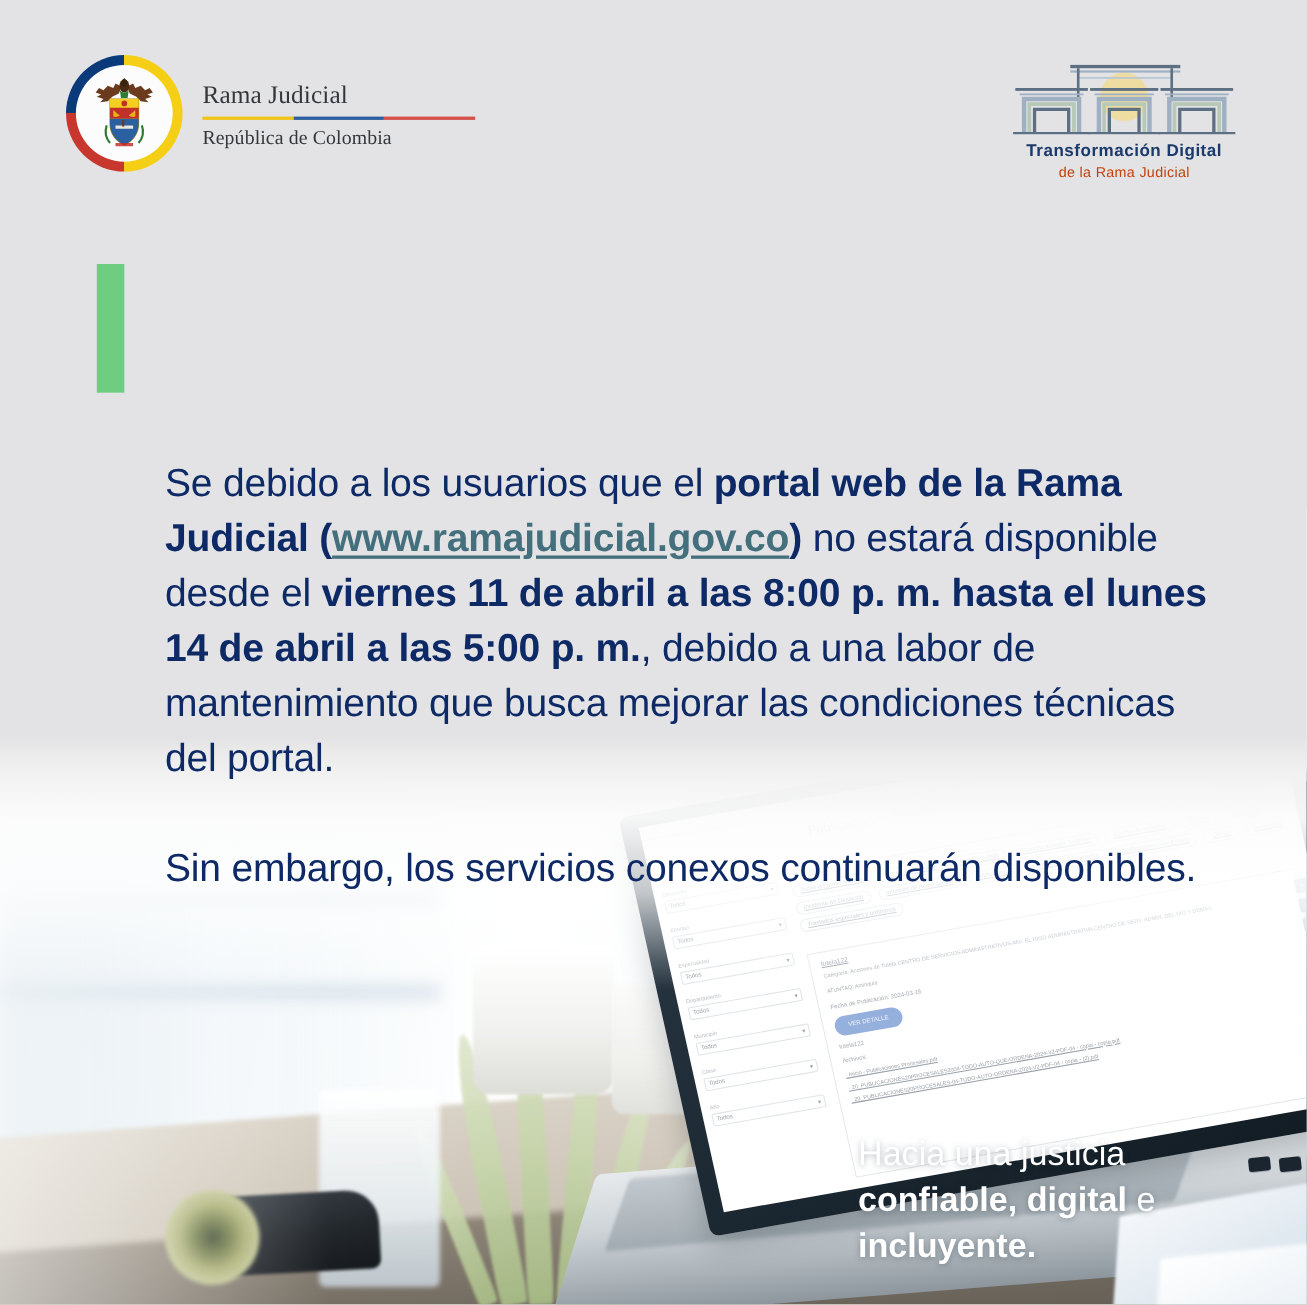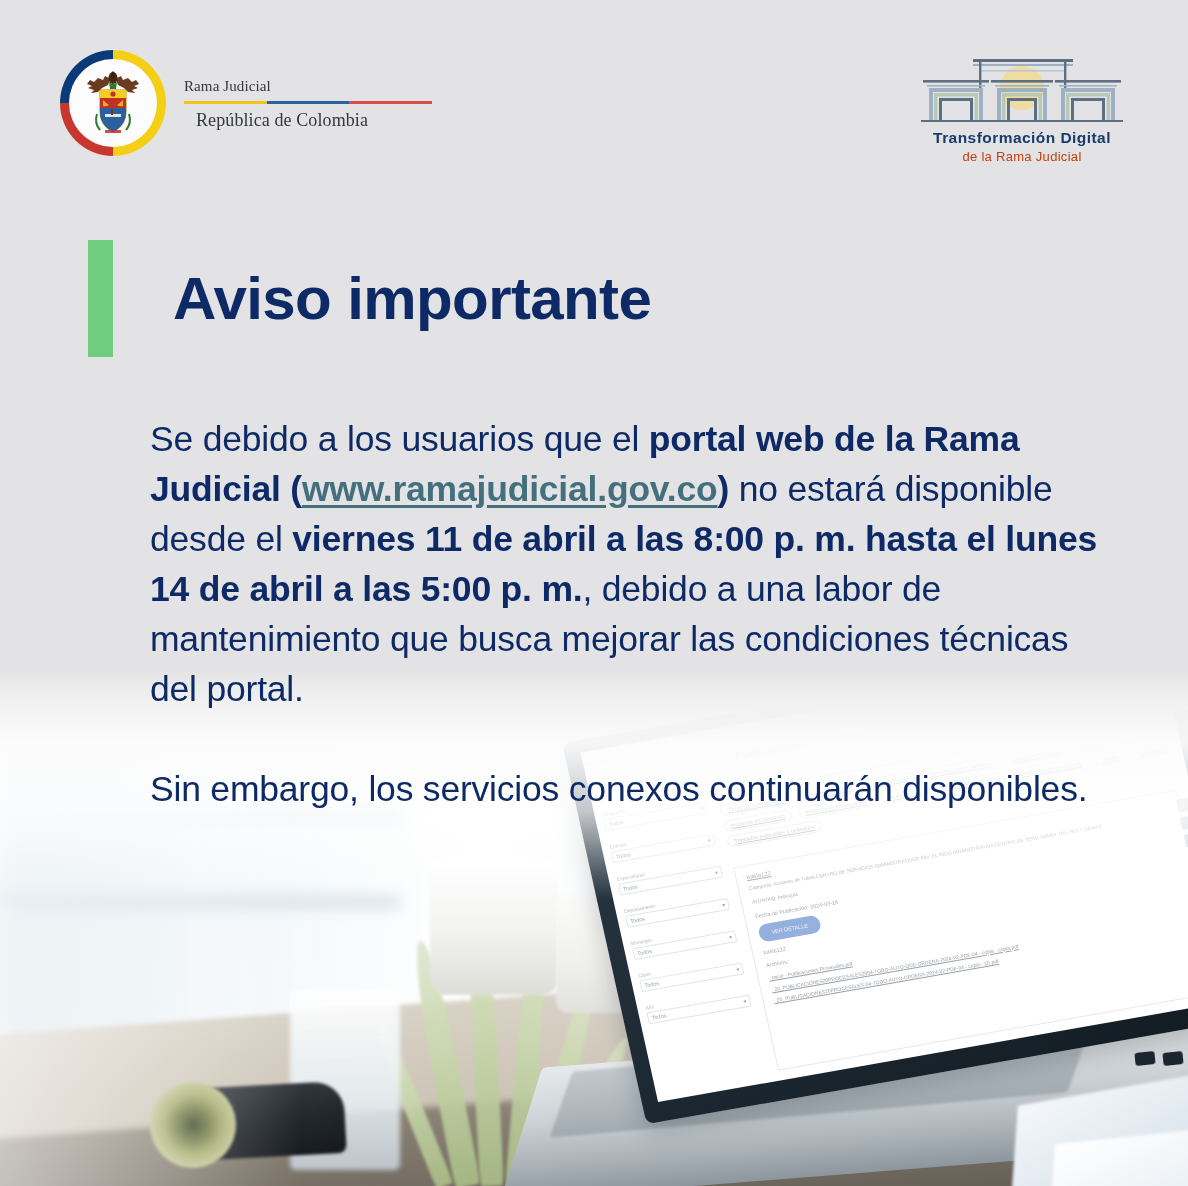--- a/index.html
+++ b/index.html
@@ -224,27 +224,27 @@
         #0a3a7a 90deg 180deg,
         #f5cf16 180deg 360deg);
   }
   .ring-inner {
     position:absolute; left:9px; top:9px; right:9px; bottom:9px;
     background:#fcfcfc; border-radius:50%;
   }
   .coa { position:absolute; left:18px; top:16px; width:70px; height:74px; }
   .brand-text { padding-top:2px; }
   .brand-l1 {
-    font-family:"Liberation Serif", serif; font-size:15px; color:#33373b;
+    font-family:"Liberation Serif", serif; font-size:23px; color:#33373b;
     line-height:1.28; letter-spacing:.1px;
   }
   .brand-rule { width:248px; height:3.5px; display:flex; margin:5px 0 6px; }
   .brand-rule i { flex:1; height:100%; display:block; }
   .brand-l3 {
-    font-family:"Liberation Serif", serif; font-size:18px; color:#33373b; letter-spacing:.1px;margin-left:12px;
+    font-family:"Liberation Serif", serif; font-size:18px; color:#33373b; letter-spacing:.1px;
   }
 
   .brand-right { position:absolute; right:59px; top:48px; width:214px; text-align:center; }
   .td-icon { width:214px; height:80px; display:block; }
   .td-t1 { font-size:15.5px; font-weight:bold; color:#1a3a6b; letter-spacing:.45px; margin-top:1px; }
   .td-t2 { font-size:13px; color:#c2410c; letter-spacing:.3px; margin-top:2px; }
 
   
   .headline { position:absolute; left:88px; top:240px; display:flex; align-items:stretch; gap:0; }
   .accent-bar { width:25px; height:117px; background:#6fcc81; flex:none; }
@@ -506,24 +506,28 @@
           <rect x="138" y="72" width="70" height="2" fill="#5d6f82"></rect>
         </g>
       </svg>
       <div class="td-t1">Transformación Digital</div>
       <div class="td-t2">de la Rama Judicial</div>
     </div>
   </div>
 
   <div class="headline">
     <div class="accent-bar"></div>
-    <h1>Aviso importante</h1>
   </div>
 
   <div class="body-copy">
     <p>
       <span>Se debido a los usuarios que el </span><b>portal web de la Rama Judicial (</b><a class="lnk" href="#">www.ramajudicial.gov.co</a><b>)</b><span> no estará disponible desde el </span><b>viernes 11 de abril a las 8:00 p. m. hasta el lunes 14 de abril a las 5:00 p. m.</b><span>, debido a una labor de mantenimiento que busca mejorar las condiciones técnicas del portal.</span>
     </p>
     <p>Sin embargo, los servicios conexos continuarán disponibles.</p>
   </div>
 
+  <div class="tagline">
+    <div>Hacia una justicia</div>
+    <div><b>confiable, digital</b><span> e</span></div>
+    <div><b>incluyente.</b></div>
+  </div>
 
 </div>
 
 </body></html>

